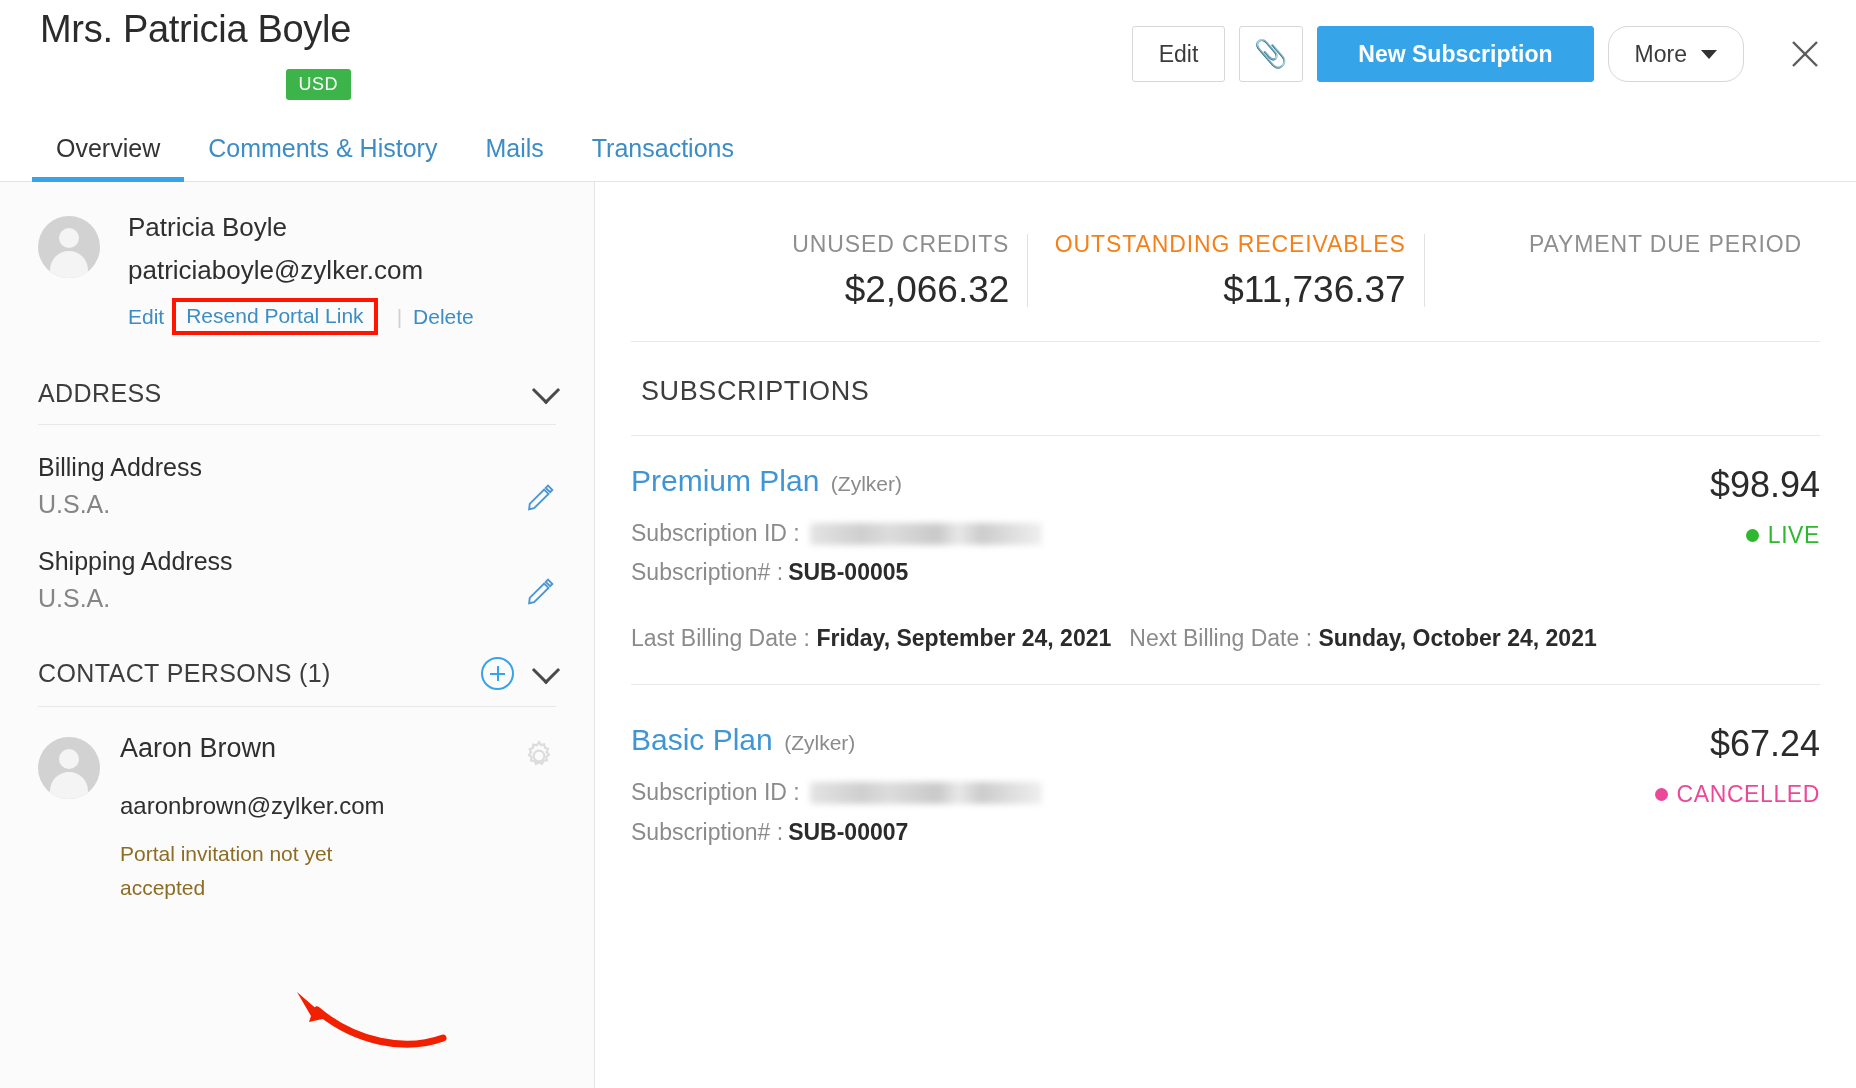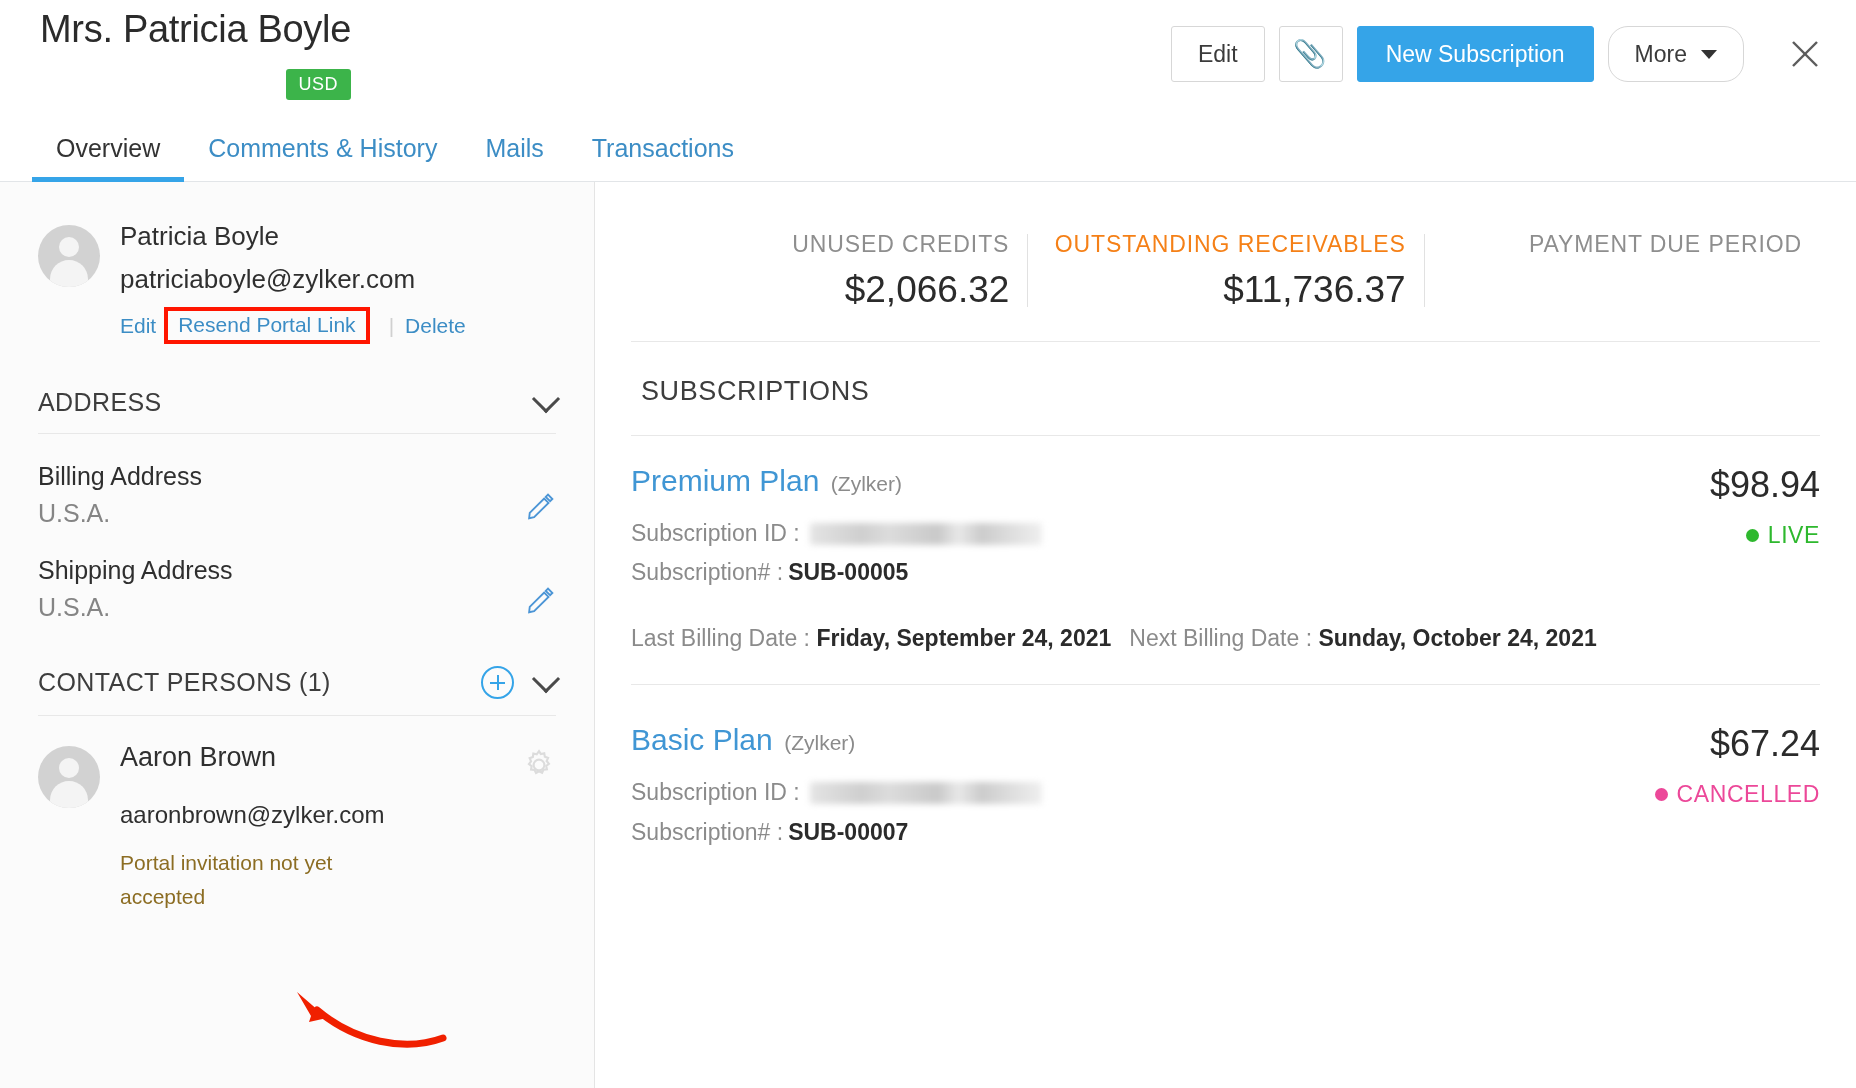--- a/index.html
+++ b/index.html
@@ -60,21 +60,22 @@
     justify-content: center;
     cursor: pointer;
     font-family: "Liberation Sans", sans-serif;
     white-space: nowrap;
   }
   .btn-icon { width: 64px; padding: 0; }
   .btn-primary {
     background: #35a4e8;
     border-color: #35a4e8;
     color: #ffffff;
-    padding: 0 28px;
+    padding: 0 40px;
+    font-weight: bold;
   }
   .btn-more { gap: 14px; border-radius: 20px; }
   .caret {
     width: 0; height: 0;
     border-left: 8px solid transparent;
     border-right: 8px solid transparent;
     border-top: 9px solid #333;
     display: inline-block;
   }
   .close-btn {
@@ -117,21 +118,21 @@
 
   
   .sidebar {
     width: 595px;
     background: #fbfbfb;
     border-right: 1px solid #e4e4e4;
     padding: 30px 38px 0 38px;
     overflow: hidden;
     position: relative;
   }
-  .person-block { display: flex; gap: 20px; align-items: flex-start; margin-top: 9px; }
+  .person-block { display: flex; gap: 28px; align-items: flex-start; }
   .avatar {
     width: 62px; height: 62px;
     border-radius: 50%;
     background: #d2d2d2;
     flex: 0 0 62px;
     position: relative;
     overflow: hidden;
     margin-top: 4px;
   }
   .avatar::before {

